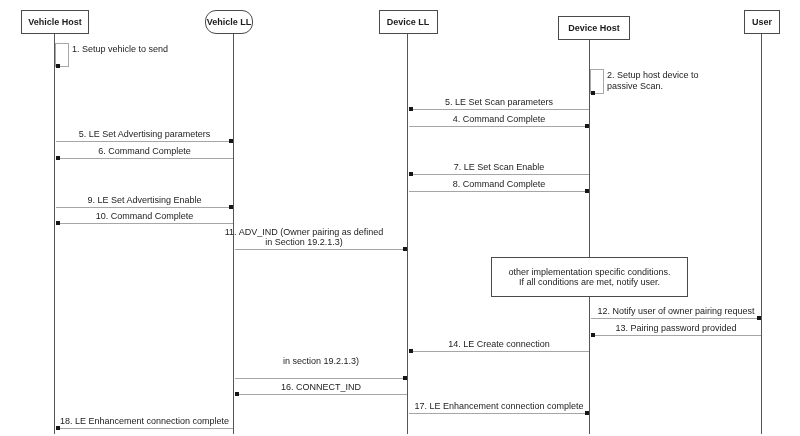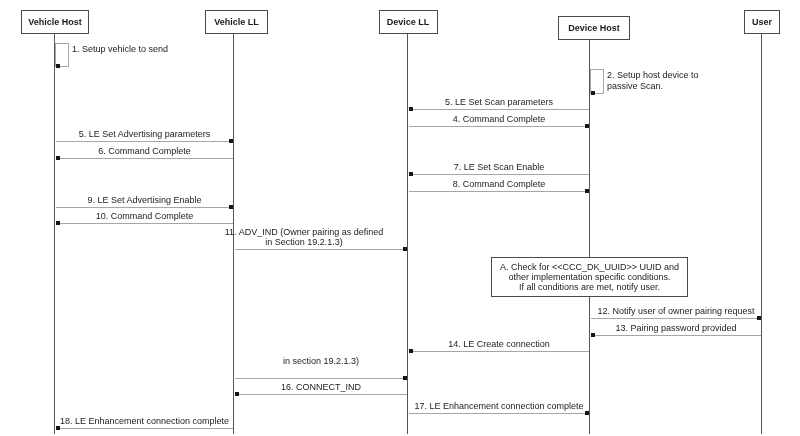--- a/index.html
+++ b/index.html
@@ -182,28 +182,27 @@
     <div class="arrowhead" style="left: 585px; top: 411px;"></div>
     <div class="msg-label" style="left: 299px; width: 400px; top: 401px;">
       <div class="txt">17. LE Enhancement connection complete</div>
     </div>
     <div class="msg-line" style="left: 56px; top: 428px; width: 177px;"></div>
     <div class="arrowhead" style="left: 56px; top: 426px;"></div>
     <div class="msg-label" style="left: -55.5px; width: 400px; top: 416px;">
       <div class="txt">18. LE Enhancement connection complete</div>
     </div>
     <div class="note-box" style="left: 491px; top: 257px; width: 197px; height: 40px;">
-      <div class="txt">A. Check for &lt;&lt;CCC_DK_UUID&gt;&gt; UUID and</div>
       <div class="txt">other implementation specific conditions.</div>
       <div class="txt">If all conditions are met, notify user.</div>
     </div>
     <div class="actor-box" style="left: 21px; top: 10px; width: 68px; height: 24px;">
       <span class="actor-label">Vehicle Host</span>
     </div>
-    <div class="actor-box" style="left: 205px; top: 10px; width: 63px; height: 24px;">
+    <div class="actor-box" style="left: 205px; top: 10px; width: 48px; height: 24px; border-radius: 11px;">
       <span class="actor-label">Vehicle LL</span>
     </div>
     <div class="actor-box" style="left: 378.5px; top: 10px; width: 59px; height: 24px;">
       <span class="actor-label">Device LL</span>
     </div>
     <div class="actor-box" style="left: 558px; top: 16px; width: 72px; height: 24px;">
       <span class="actor-label">Device Host</span>
     </div>
     <div class="actor-box" style="left: 744px; top: 10px; width: 36px; height: 24px;">
       <span class="actor-label">User</span>

